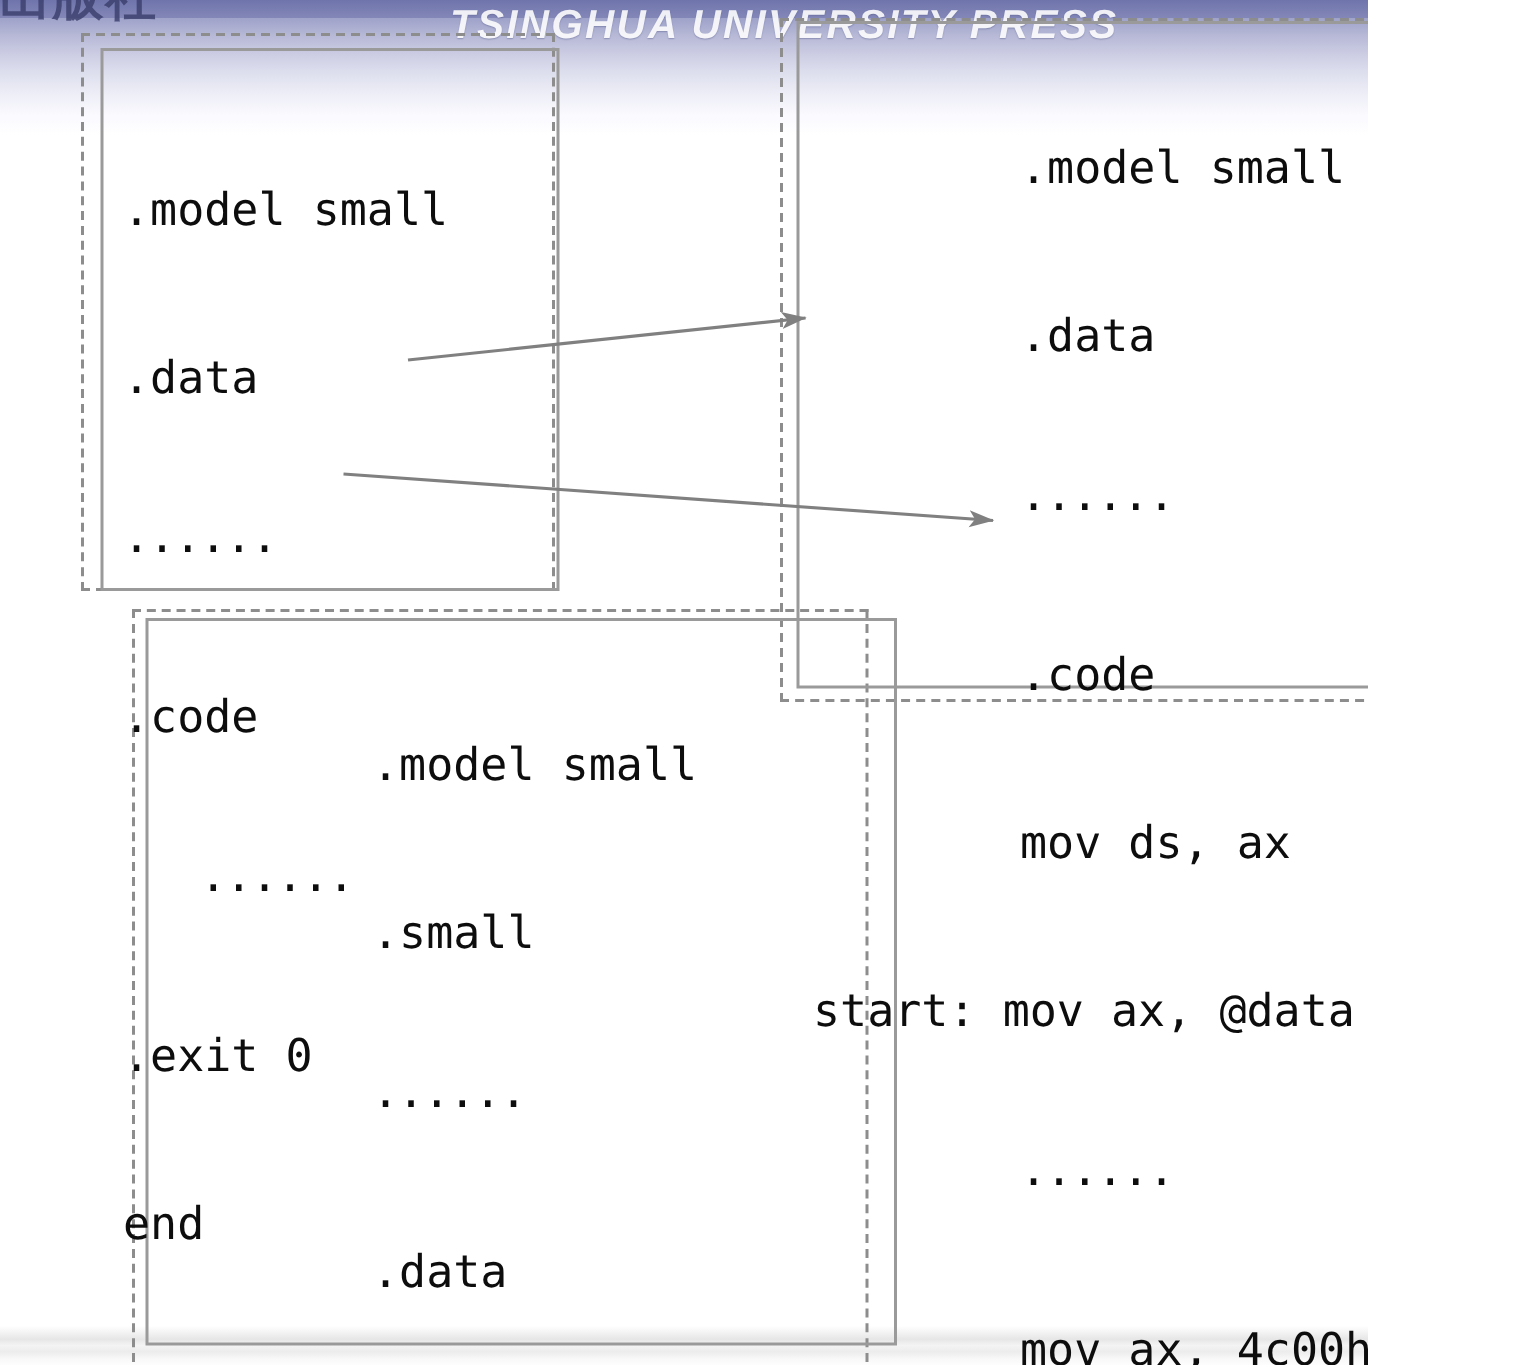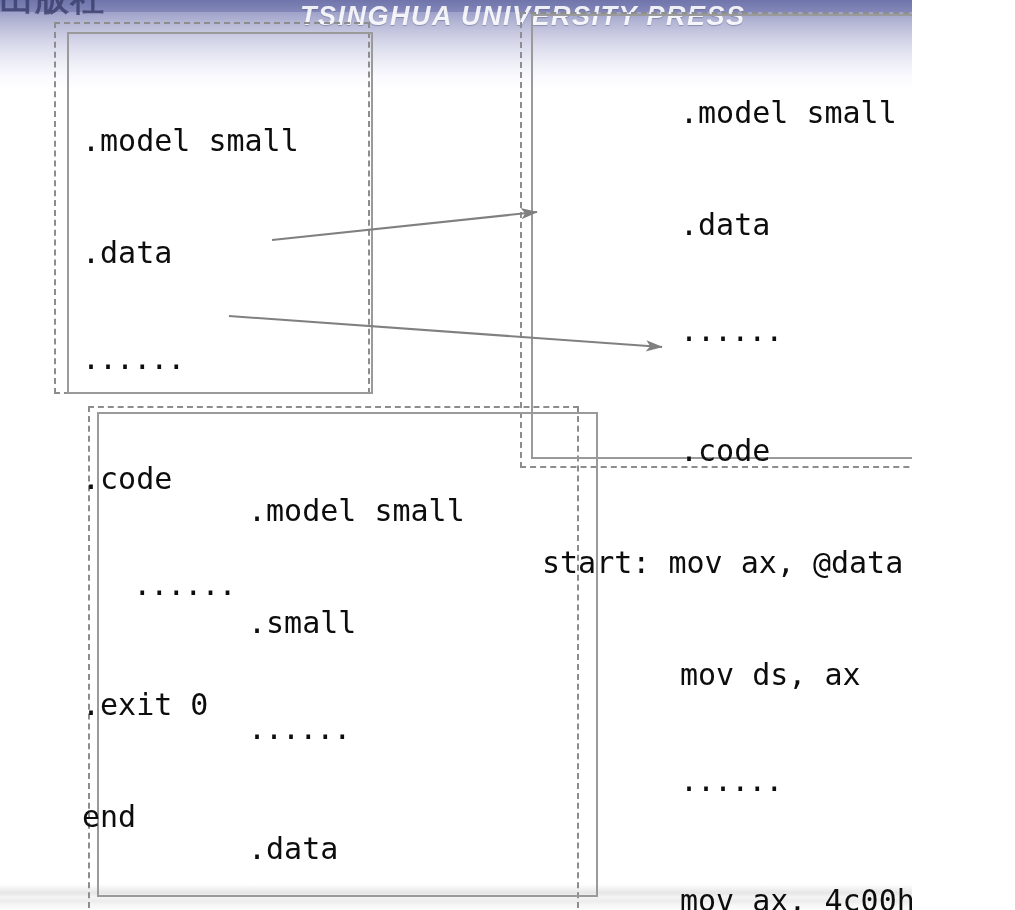--- a/index.html
+++ b/index.html
@@ -168,22 +168,22 @@
   </div>
 
   <div class="dash-frame" style="left:520px; top:12px; width:456px; height:452px;"></div>
   <div class="solid-frame" style="left:531px; top:14px; width:462px; height:441px;"></div>
 
   <div class="code-block" style="left:542px; top:22px; width:440px;">
     <div class="code-line" style="padding-left:138px;">.model small</div>
     <div class="code-line" style="padding-left:138px;">.data</div>
     <div class="code-line gap" style="padding-left:138px;"><span class="ellip">......</span></div>
     <div class="code-line" style="padding-left:138px;">.code</div>
+    <div class="code-line" style="padding-left:138px;">mov ds, ax</div>
     <div class="code-line"><span>start:</span><span> </span><span>mov ax, @data</span></div>
-    <div class="code-line" style="padding-left:138px;">mov ds, ax</div>
     <div class="code-line gap" style="padding-left:138px;"><span class="ellip">......</span></div>
     <div class="code-line" style="padding-left:138px;">mov ax, 4c00h</div>
     
     
   </div>
 
   <div class="dash-frame" style="left:88px; top:406px; width:487px; height:508px;"></div>
   <div class="solid-frame" style="left:97px; top:412px; width:497px; height:481px;"></div>
 
   <div class="code-block" style="left:113px; top:420px; width:470px;">

